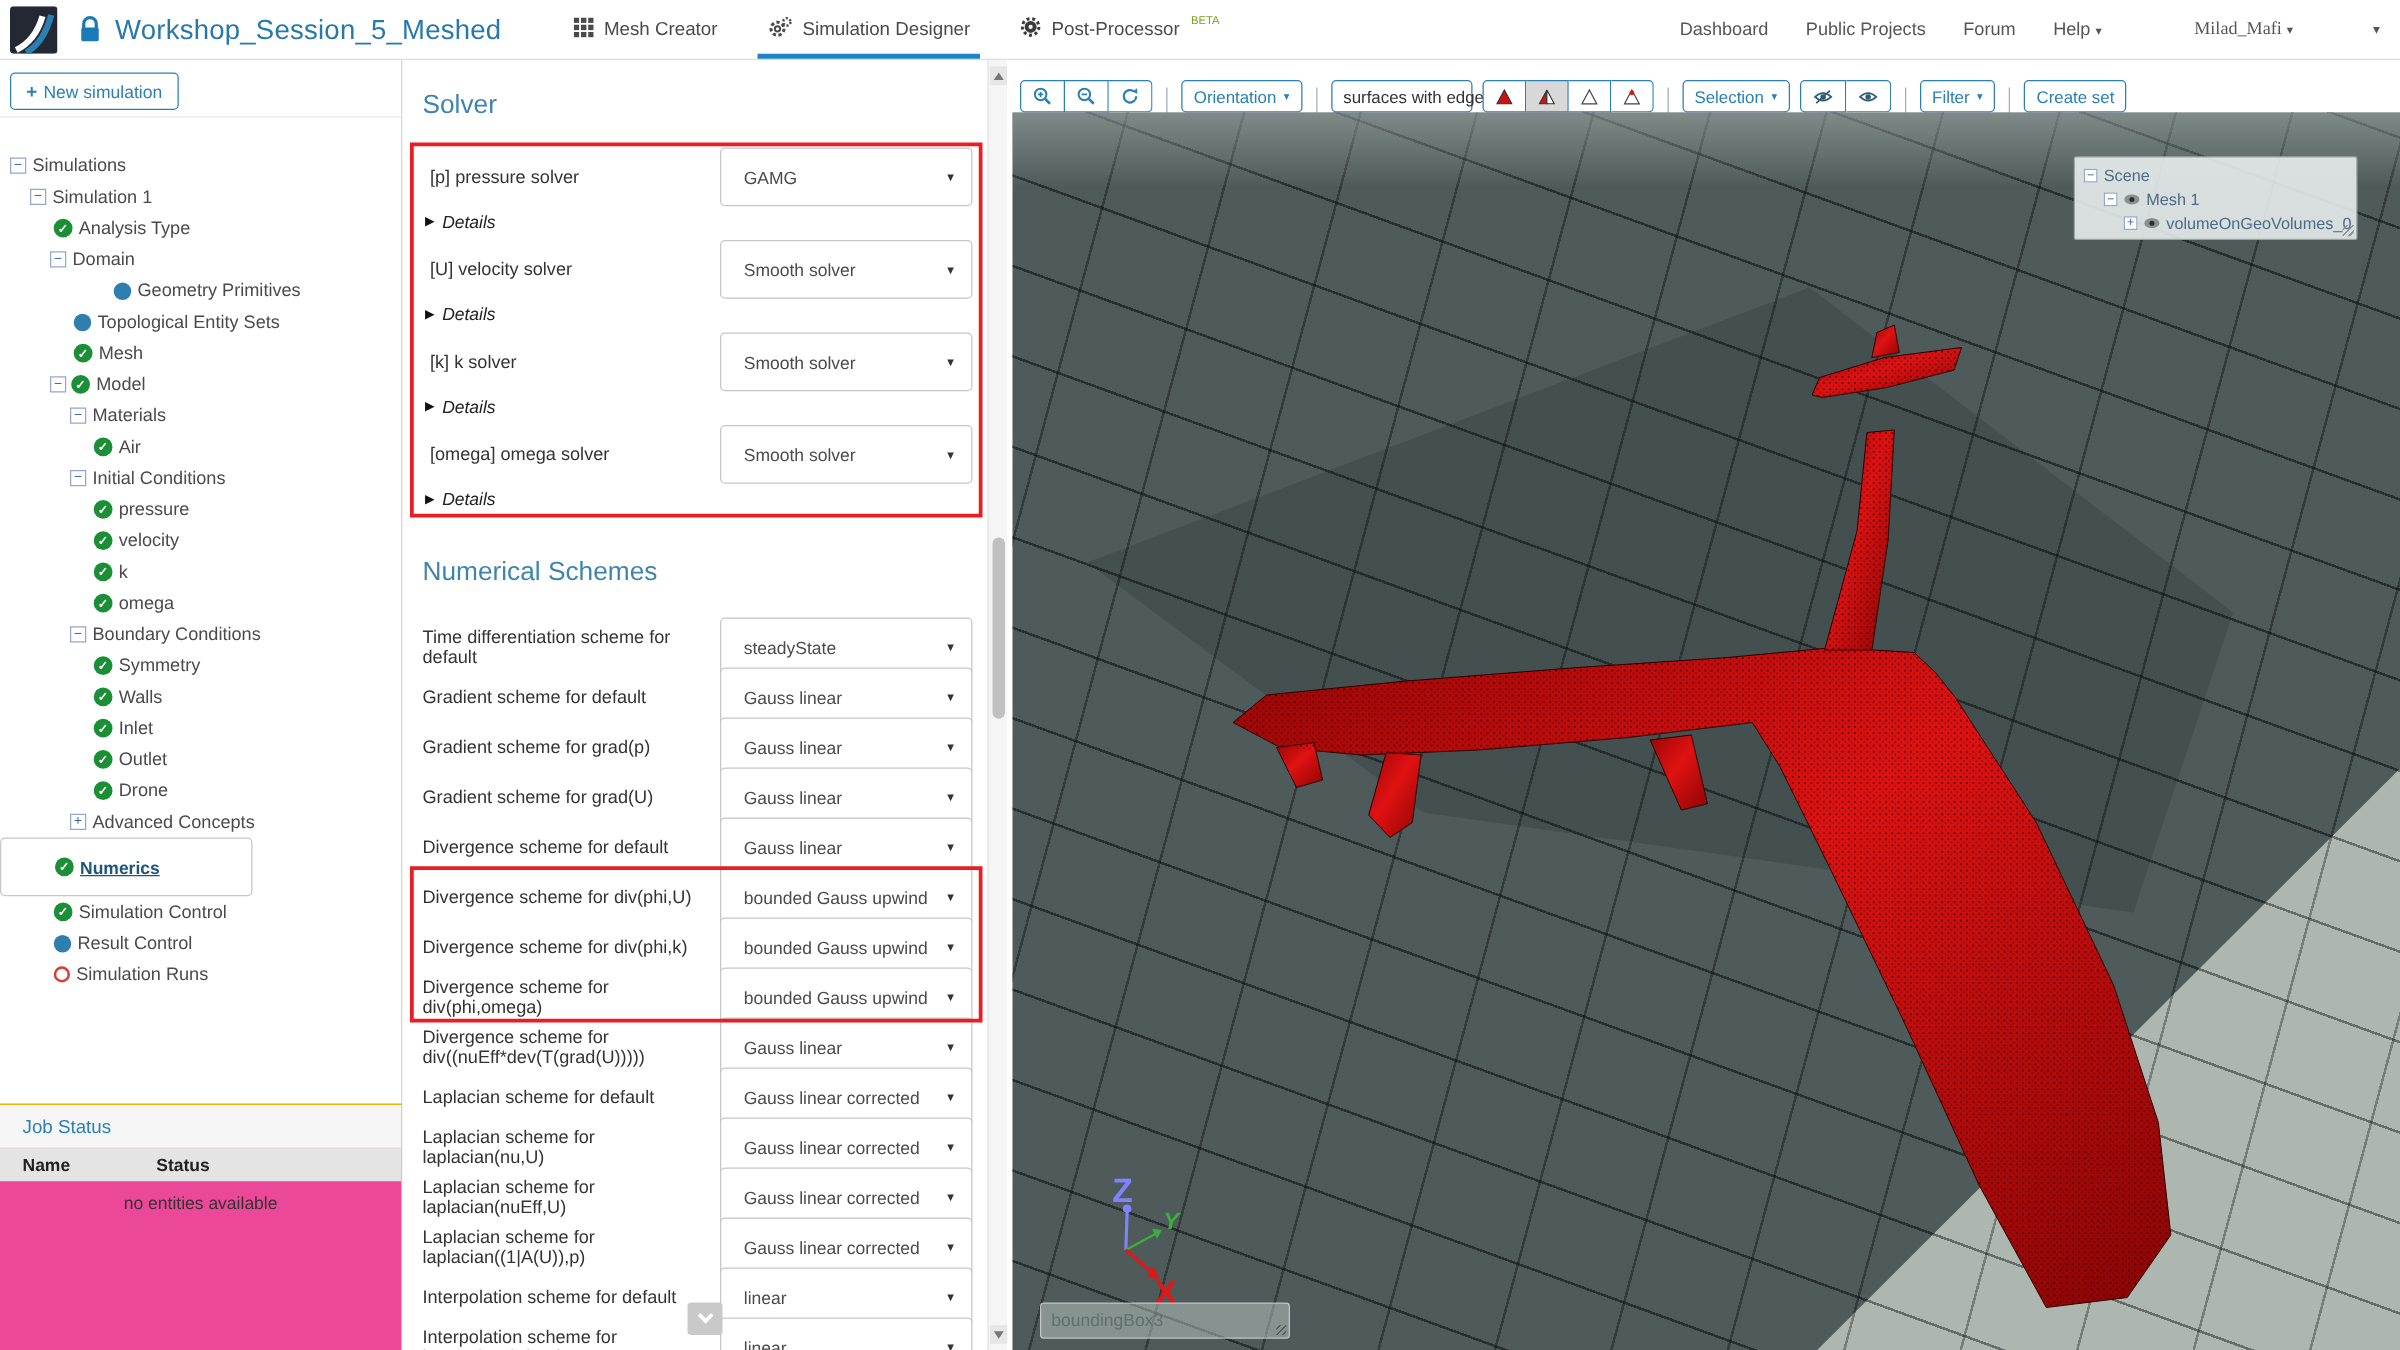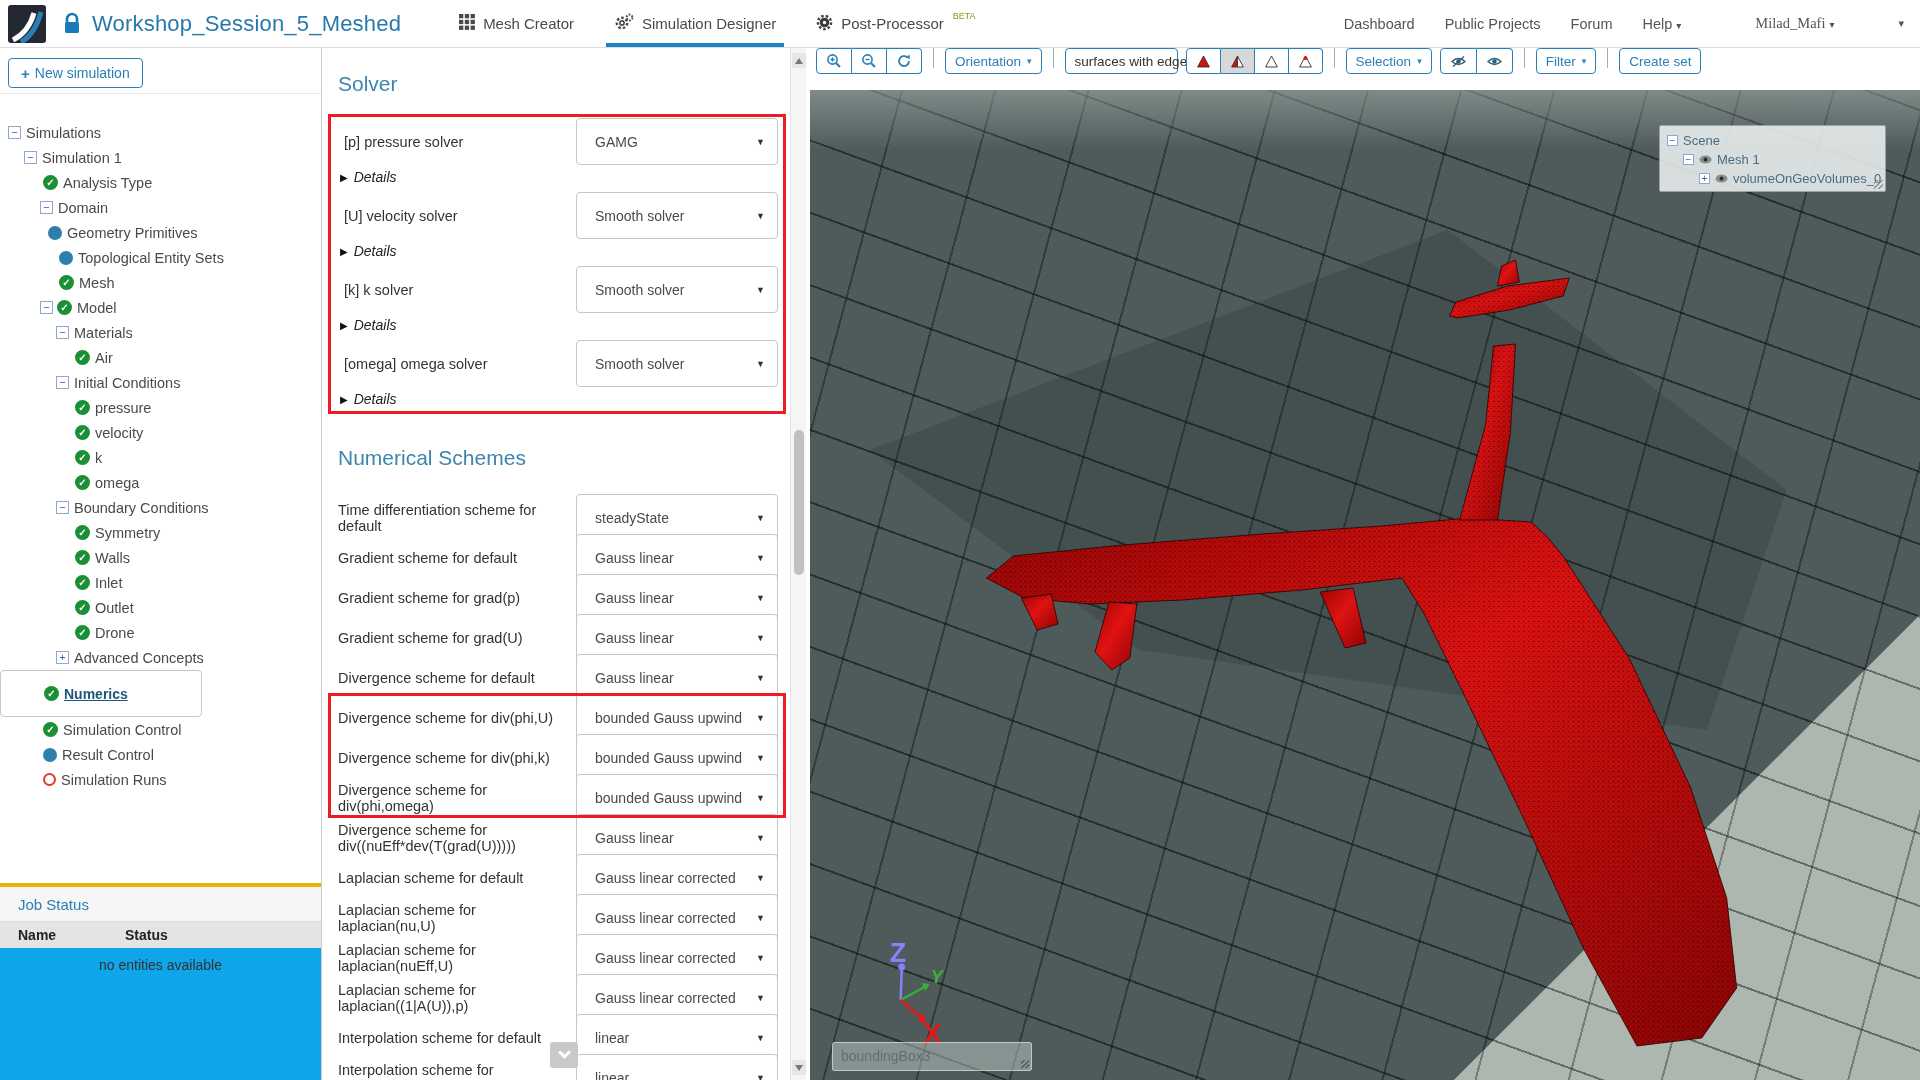--- a/index.html
+++ b/index.html
@@ -36,21 +36,21 @@
   .trow .tlabel { margin-left:5px; }
   .trow.sel .tlabel { color:#1c567d; font-weight:bold; text-decoration:underline; }
   .expander { display:inline-flex; align-items:center; justify-content:center; width:13px; height:13px;
     border:1px solid #94a6cc; background:#fff; color:#3b5fae; font-size:11px; line-height:11px; flex:0 0 auto; }
   .st-check { display:inline-flex; align-items:center; justify-content:center; width:15px; height:15px;
     border-radius:50%; background:#1a8f35; color:#fff; font-size:10px; font-weight:bold; flex:0 0 auto; margin-left:3px; }
   .st-dot { width:14px; height:14px; border-radius:50%; background:#2e7fae; flex:0 0 auto; margin-left:3px; }
   .st-ring { width:13px; height:13px; border-radius:50%; border:2.5px solid #e03a2f; background:#fff; flex:0 0 auto; margin-left:3px; }
   .expander + .st-check, .expander + .st-dot { margin-left:4px; }
 
-  .job-status { position:absolute; left:0; right:0; top:835px; bottom:0; border-top:4px solid #eab308; background:#0ea5e9; }
+  .job-status { position:absolute; left:0; right:0; top:835px; bottom:0; border-top:1px solid #eab308; background:#ec4899; }
   .js-title { background:#f6f6f6; color:#2a7fb5; font-size:15px; padding:9px 0 8px 18px; border-bottom:1px solid #ddd; }
   .js-cols { background:#e4e4e4; display:flex; font-size:14px; font-weight:bold; color:#222; padding:5px 0; }
   .js-cols span:first-child { width:125px; padding-left:18px; }
   .js-empty { text-align:center; font-size:14px; color:#333; padding-top:9px; }
 
   
   main { position:absolute; top:48px; left:322px; width:468px; bottom:0; background:#fff; overflow:hidden; }
   .content { padding:24px 12px 0 16px; }
   h2 { font-size:21px; font-weight:400; color:#3d85ad; height:22px; }
   h2.nm { margin-top:38px; }
@@ -76,21 +76,21 @@
   
   .panel-scroll { position:absolute; top:48px; left:790px; width:16px; bottom:0; background:#f5f5f5; border-left:1px solid #e2e2e2; }
   .sb-btn { position:absolute; left:1px; width:14px; height:15px; background:#e6e6e6; display:flex; align-items:center; justify-content:center; cursor:pointer; }
   .sb-up { top:5px; } .sb-down { bottom:5px; }
   .sb-up i { width:0; height:0; border-left:4px solid transparent; border-right:4px solid transparent; border-bottom:6px solid #777; }
   .sb-down i { width:0; height:0; border-left:4px solid transparent; border-right:4px solid transparent; border-top:6px solid #777; }
   .sb-thumb { position:absolute; left:3px; top:382px; width:10px; height:145px; background:#c0c0c0; border-radius:5px; cursor:pointer; }
 
   
   .viewport { position:absolute; top:48px; left:806px; right:0; bottom:0; background:#fff; }
-  .vp-toolbar { height:42px; display:flex; align-items:flex-start; gap:8px; padding-left:10px; background:#fff; }
+  .vp-toolbar { height:42px; display:flex; align-items:flex-end; gap:8px; padding-left:10px; background:#fff; }
   .tgroup { display:flex; }
   .tbtn { height:26px; min-width:26px; border:1px solid #2a7fb5; border-radius:4px; background:#fff;
     display:flex; align-items:center; justify-content:center; gap:6px; color:#2a7fb5; font-size:13.5px;
     padding:0 9px; cursor:pointer; white-space:nowrap; }
   .tgroup .tbtn { border-radius:0; border-left-width:0; }
   .tgroup .tbtn:first-child { border-radius:4px 0 0 4px; border-left-width:1px; }
   .tgroup .tbtn:last-child { border-radius:0 4px 4px 0; }
   .tbtn.pressed { background:#d8d8d8; }
   .tbtn .dcaret { font-size:9px; color:#2a7fb5; }
   .tbtn.surf { color:#333; width:113px; justify-content:flex-start; }
@@ -208,21 +208,21 @@
           <span class="tlabel">Simulation 1</span>
         </div>
         <div class="trow" style="padding-left: 40px;">
           <span class="st-check">✓</span>
           <span class="tlabel">Analysis Type</span>
         </div>
         <div class="trow" style="padding-left: 40px;">
           <span class="expander">−</span>
           <span class="tlabel">Domain</span>
         </div>
-        <div class="trow" style="padding-left: 45px;">
+        <div class="trow" style="padding-left: 88px;">
           <span class="st-dot"></span>
           <span class="tlabel">Geometry Primitives</span>
         </div>
         <div class="trow" style="padding-left: 56px;">
           <span class="st-dot"></span>
           <span class="tlabel">Topological Entity Sets</span>
         </div>
         <div class="trow" style="padding-left: 56px;">
           <span class="st-check">✓</span>
           <span class="tlabel">Mesh</span>

